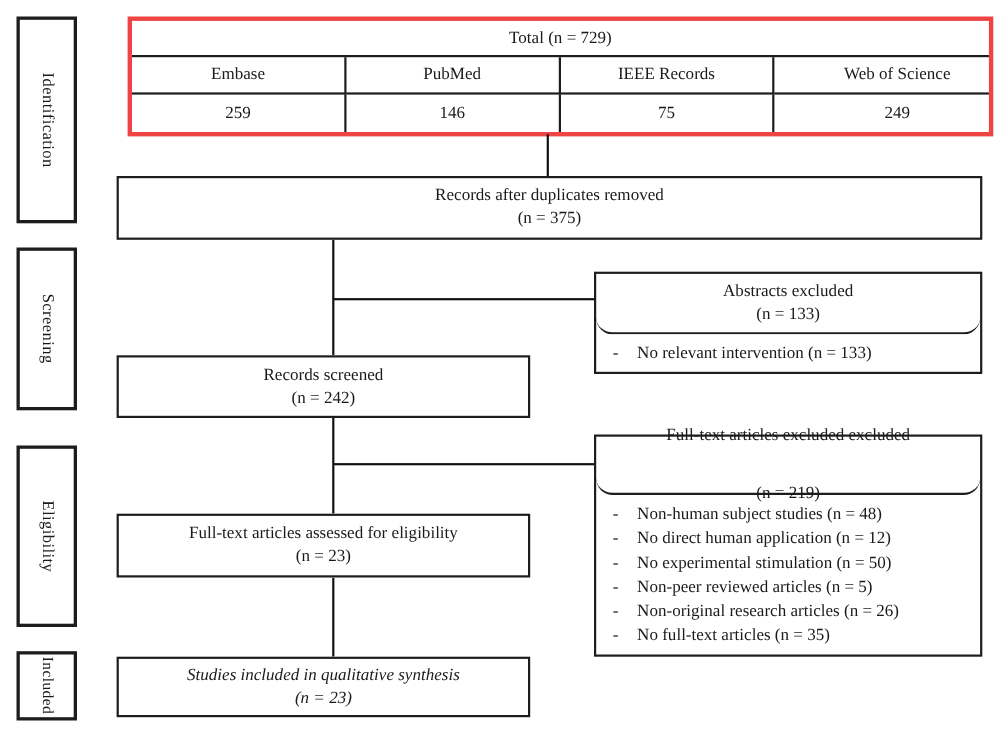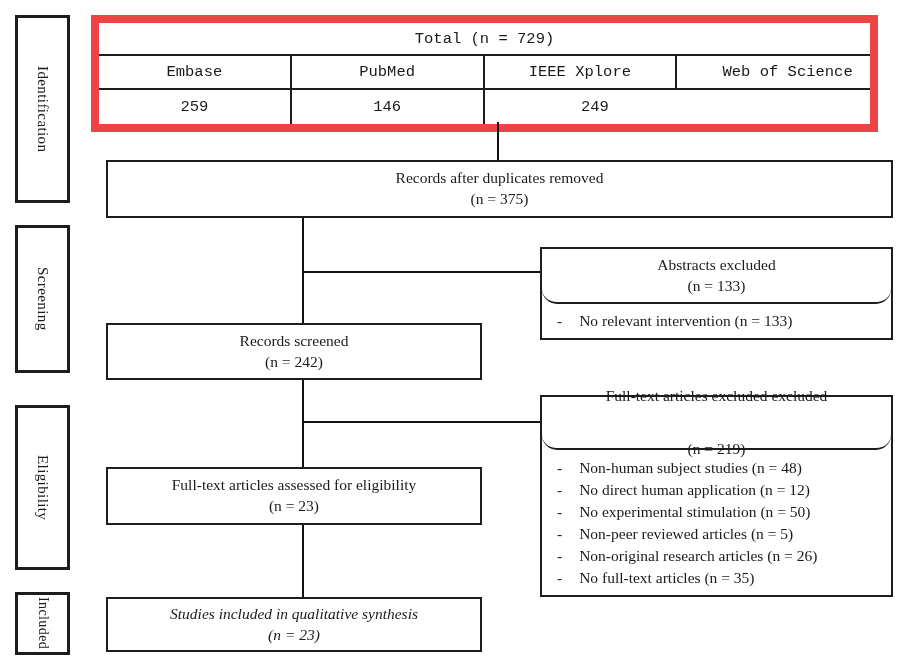--- a/index.html
+++ b/index.html
@@ -22,22 +22,22 @@
     font-size: 15px; letter-spacing: 0.4px; white-space: nowrap;
   }
   #stage-identification { top: 15px;  height: 188px; }
   #stage-screening      { top: 225px; height: 148px; }
   #stage-eligibility    { top: 405px; height: 165px; }
   #stage-included       { top: 592px; height: 63px; }
   #stage-included .vtext { font-size: 14px; }
 
   
   .top-table {
-    position: absolute; left: 91px; top: 15px; width: 787px;
-    border: 8px solid #ef4444; background: #fff; font-size: 15.5px; font-family: Liberation Mono, monospace;
+    position: absolute; left: 116px; top: 15px; width: 787px;
+    border: 4px solid #ef4444; background: #fff; font-size: 15.5px;
   }
   .tt-total {
     height: 33px; border-bottom: 2px solid #1d1d1d;
     display: flex; align-items: center; justify-content: center;
   }
   .tt-grid { display: grid; grid-template-columns: repeat(4, 1fr); }
   .tt-cell {
     height: 34px; display: flex; align-items: center; justify-content: center;
     border-right: 2px solid #1d1d1d;
   }
@@ -101,26 +101,27 @@
   </div>
   <div class="stage-box" id="stage-included">
     <span class="vtext">Included</span>
   </div>
 
   <div class="top-table">
     <div class="tt-total">Total (n = 729)</div>
     <div class="tt-grid hdr">
       <div class="tt-cell">Embase</div>
       <div class="tt-cell">PubMed</div>
-      <div class="tt-cell">IEEE Xplore</div>
+      <div class="tt-cell">IEEE Records</div>
       <div class="tt-cell last">Web of Science</div>
     </div>
     <div class="tt-grid">
       <div class="tt-cell">259</div>
       <div class="tt-cell">146</div>
+      <div class="tt-cell">75</div>
       <div class="tt-cell last">249</div>
     </div>
   </div>
 
   <div class="conn" id="conn-total-duplicates"></div>
   <div class="conn" id="conn-duplicates-screened"></div>
   <div class="conn" id="conn-branch-abstracts"></div>
   <div class="conn" id="conn-screened-assessed"></div>
   <div class="conn" id="conn-branch-fulltext"></div>
   <div class="conn" id="conn-assessed-included"></div>

